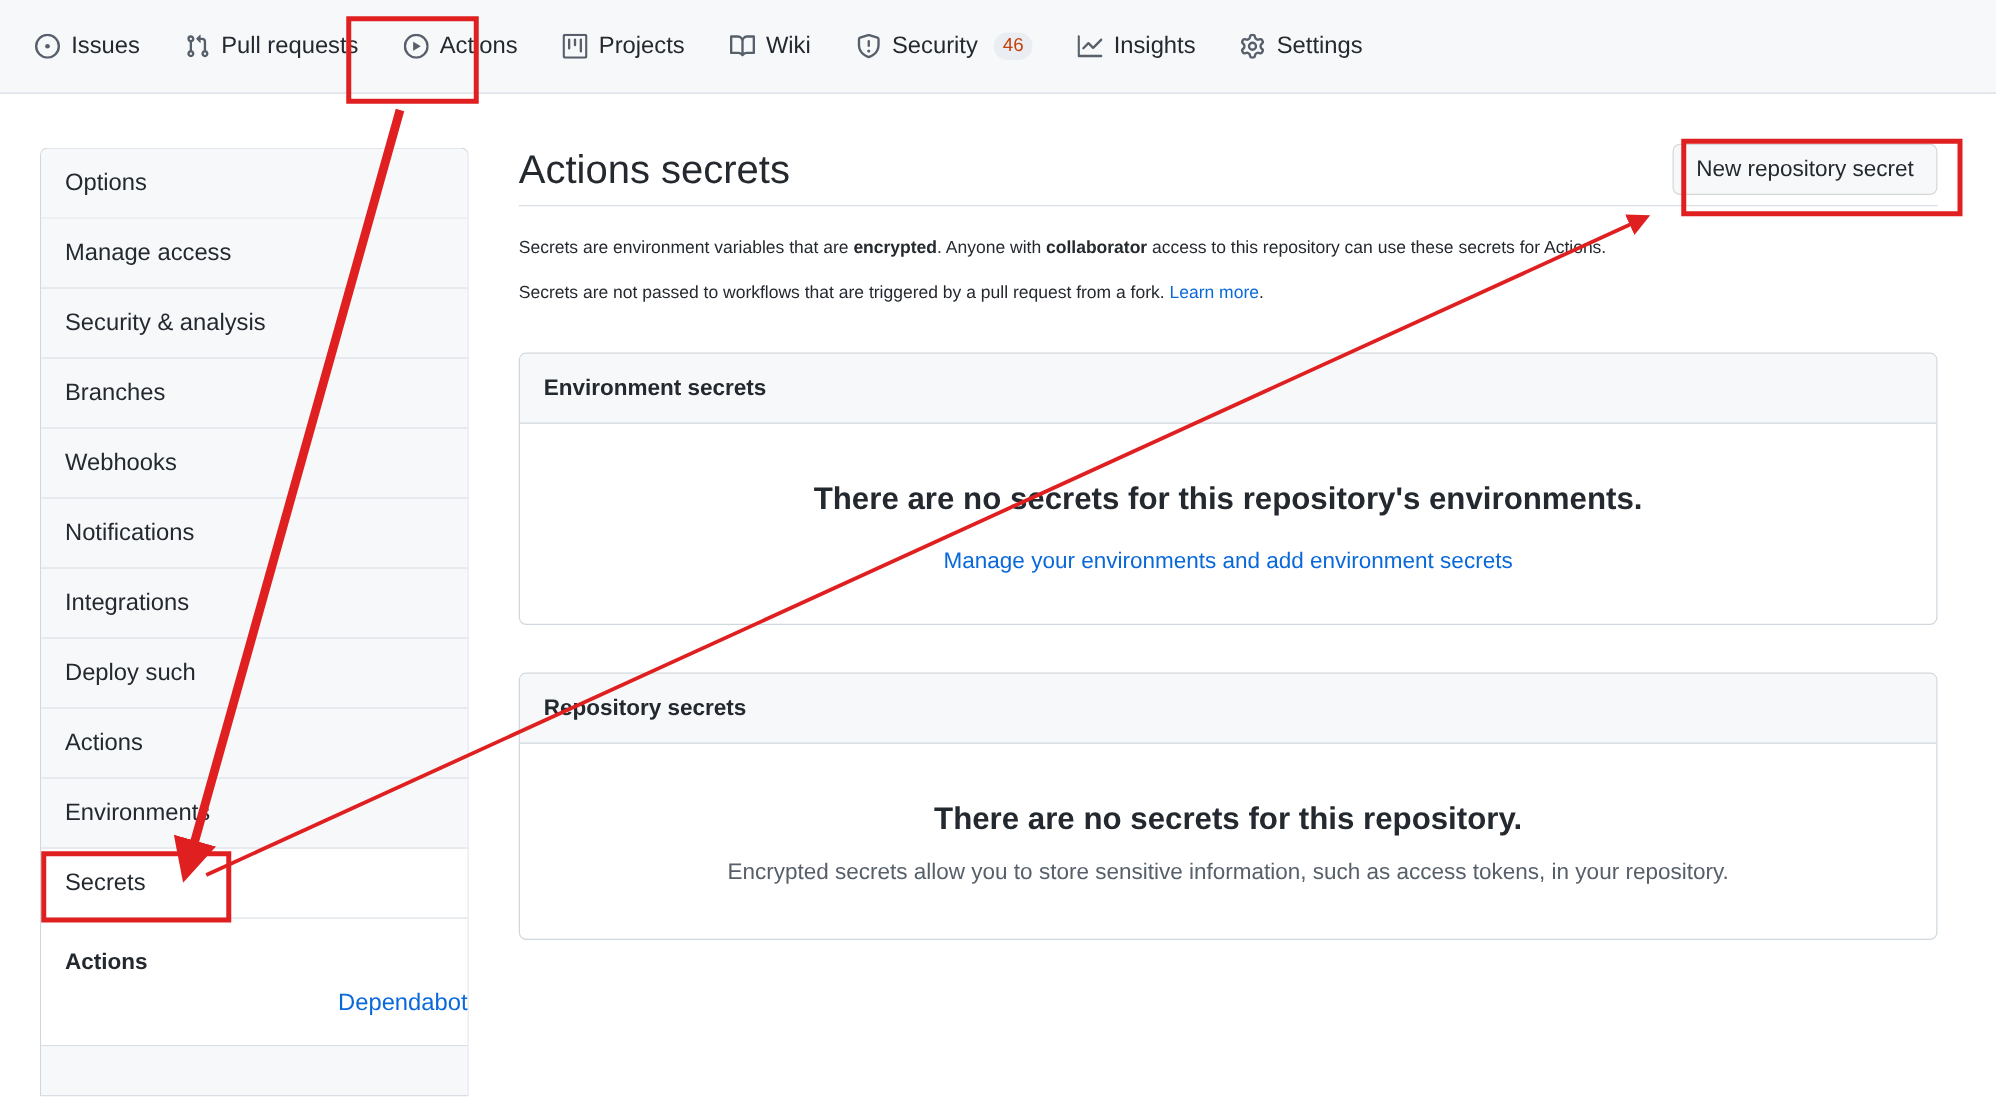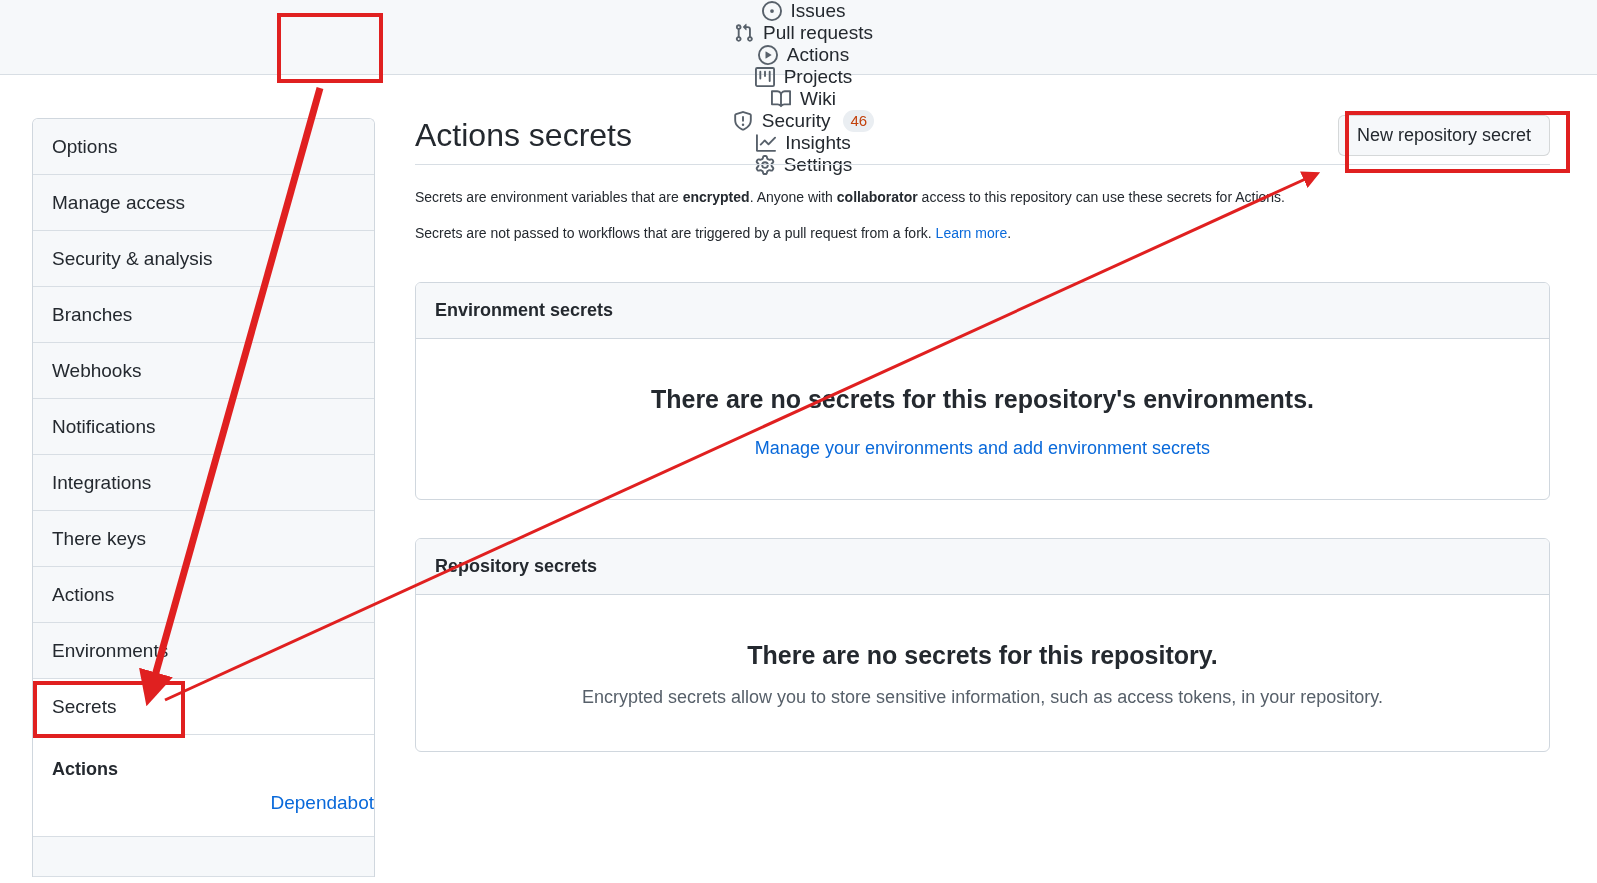--- a/index.html
+++ b/index.html
@@ -24,21 +24,20 @@
   .repo-nav {
     position: absolute;
     left: 0; top: 0;
     width: 1597px;
     height: 75px;
     background: #f6f8fa;
     border-bottom: 1px solid #d8dee4;
     display: flex;
     align-items: center;
     padding-left: 10px;
-    flex-direction: column;
   }
   .nav-item {
     display: flex;
     align-items: center;
     gap: 9px;
     padding: 0 18px;
     height: 54px;
     font-size: 19px;
     color: #24292f;
     white-space: nowrap;
@@ -326,21 +325,21 @@
       <div class="side-item">
         <span>Webhooks</span>
       </div>
       <div class="side-item">
         <span>Notifications</span>
       </div>
       <div class="side-item">
         <span>Integrations</span>
       </div>
       <div class="side-item">
-        <span>There keys</span>
+        <span>Deploy such</span>
       </div>
       <div class="side-item">
         <span>Actions</span>
       </div>
       <div class="side-item">
         <span>Environments</span>
       </div>
       <div class="side-item selected">
         <span>Secrets</span>
       </div>

